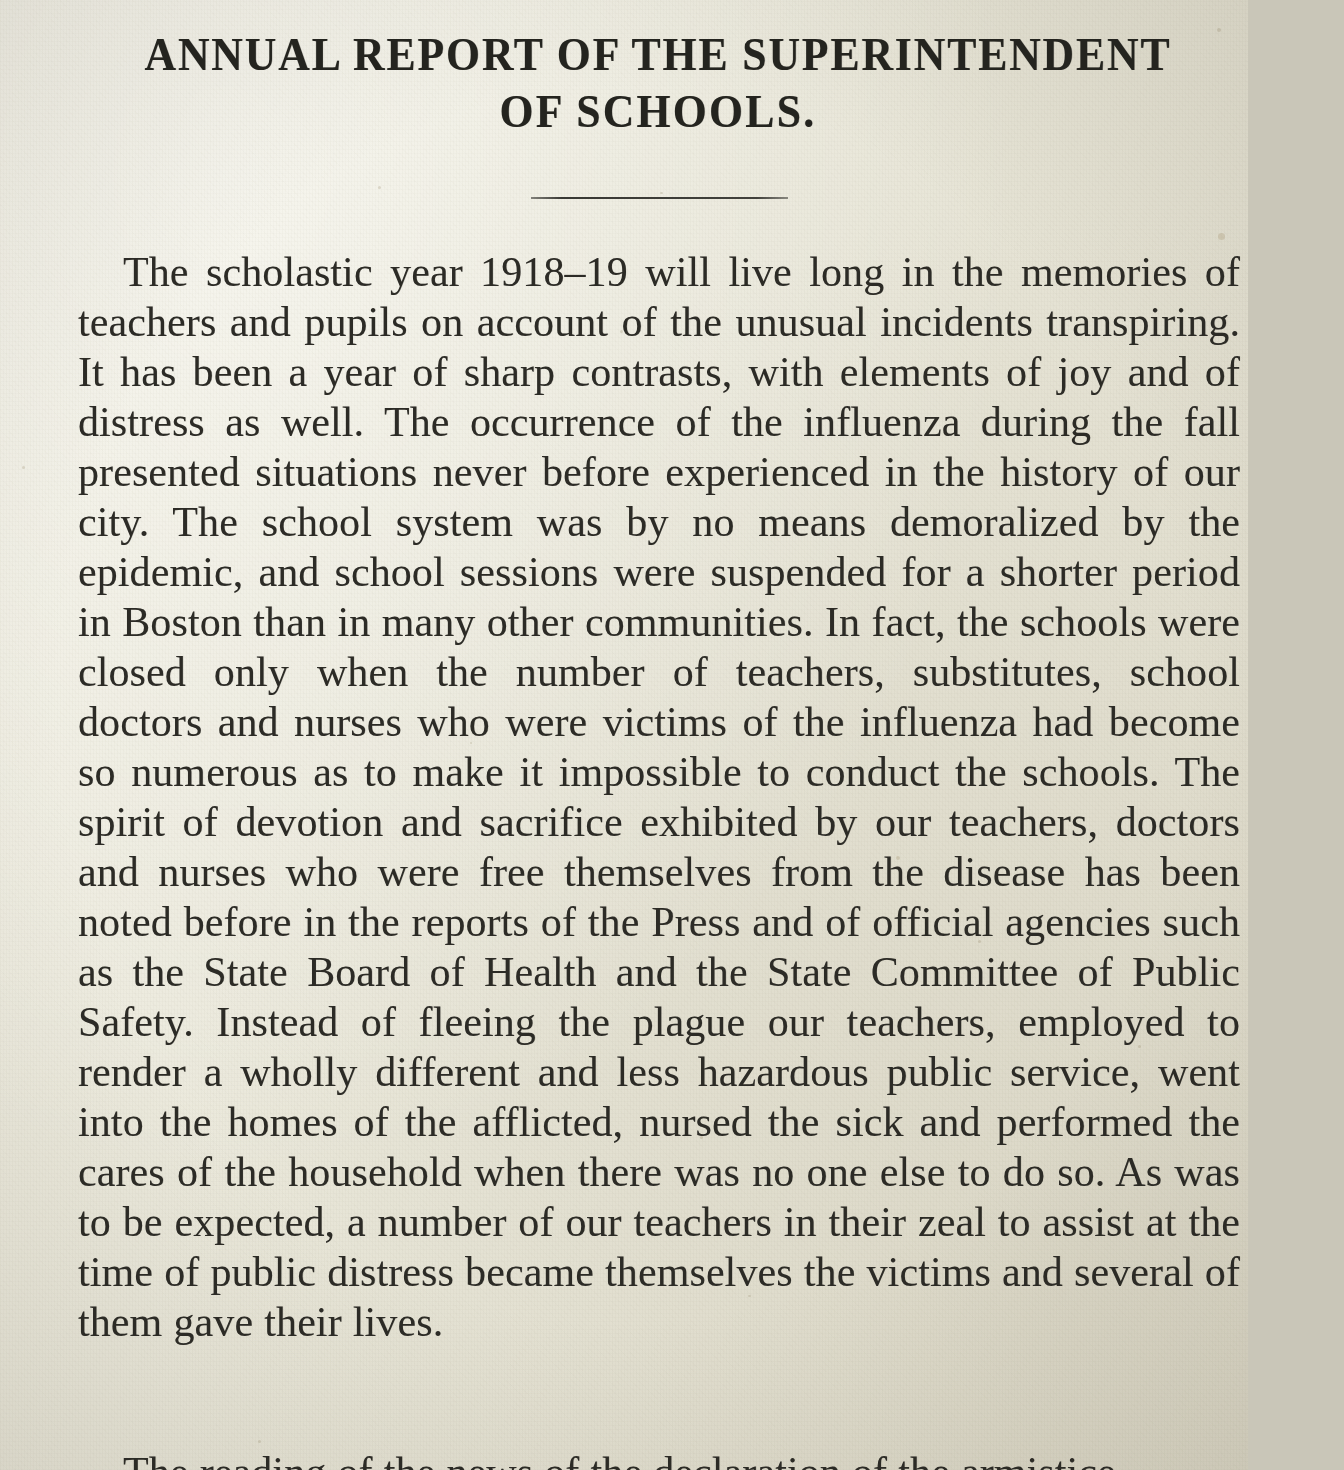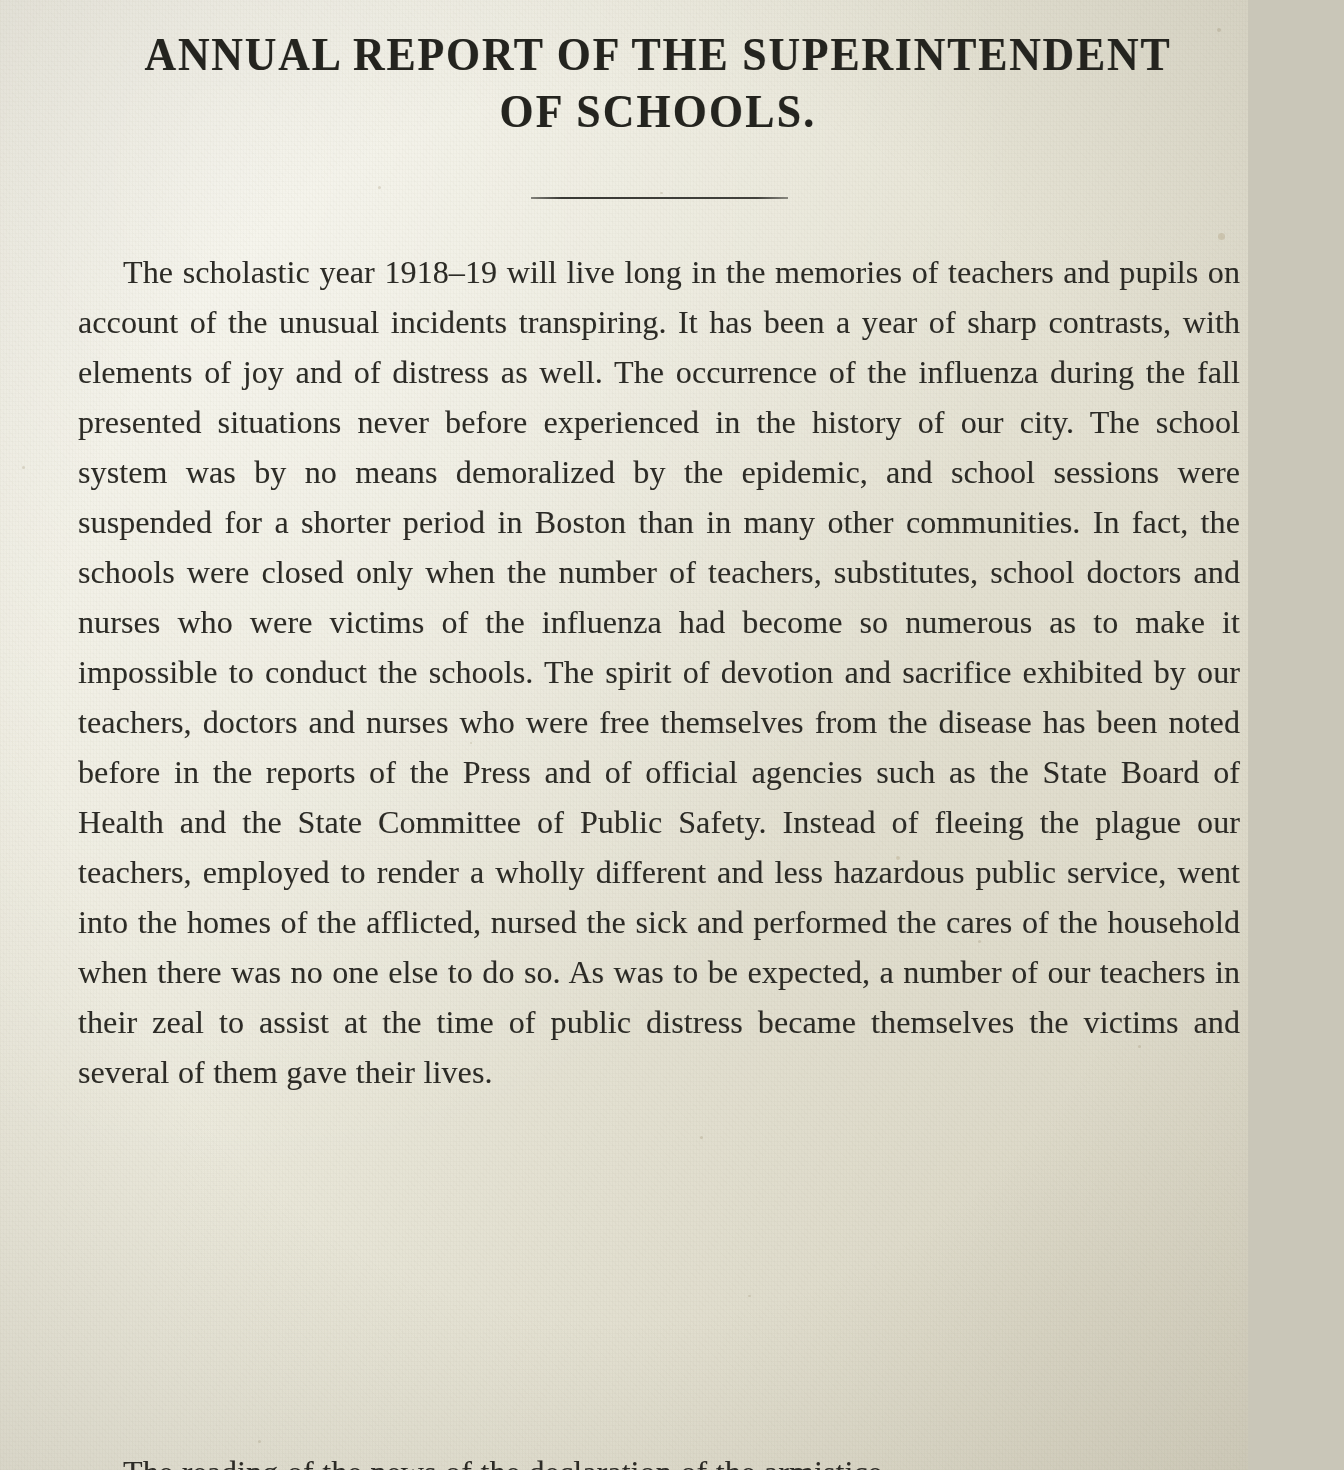--- a/index.html
+++ b/index.html
@@ -102,21 +102,21 @@
 
   
   .body-block {
     position: absolute;
     left: 78px;
     top: 247px;
     width: 1162px;
   }
   .para {
     margin: 0;
-    font-size: 32px;
+    font-size: 42px;
     line-height: 50px;
     text-align: justify;
     text-align-last: left;
     letter-spacing: 0.1px;
     word-spacing: 0.5px;
     color: #2c2b26;
     text-shadow: 0.35px 0 0 rgba(44,43,38,0.22);
   }
   .para.indent {
     text-indent: 45px;

